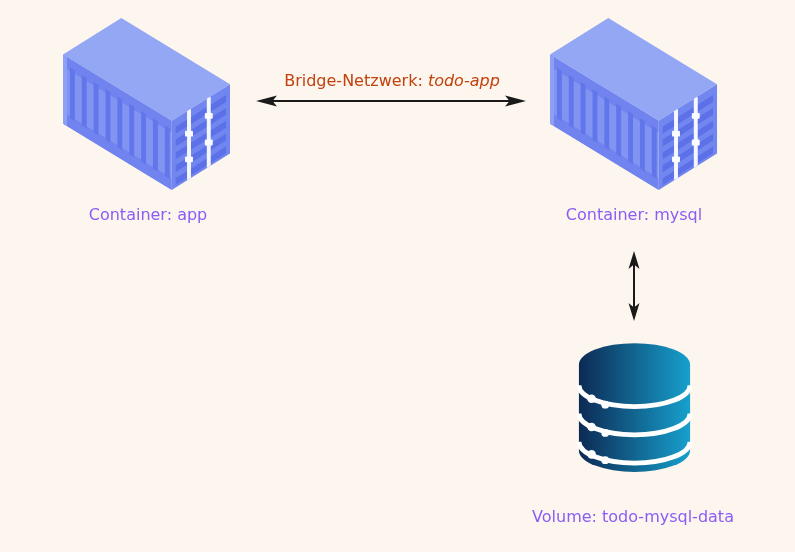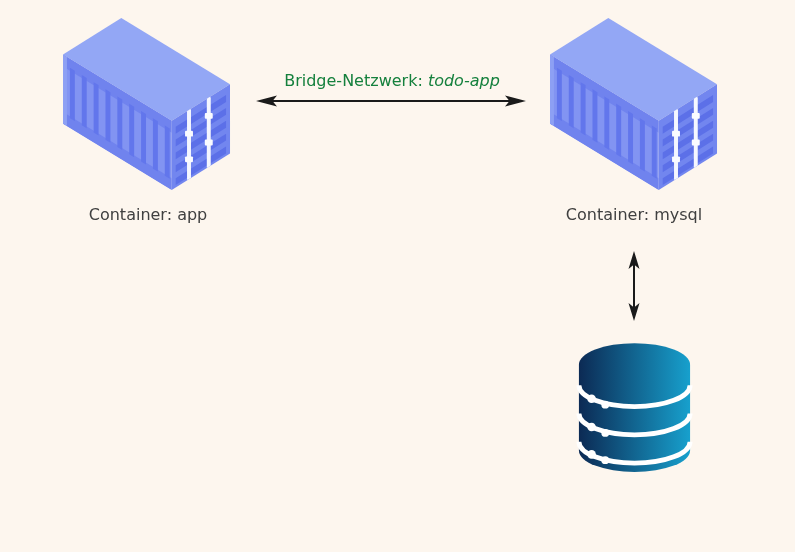--- a/index.html
+++ b/index.html
@@ -10,28 +10,28 @@
     color:#141414;
     overflow:hidden;
   }
   .canvas{position:relative;width:795px;height:552px;background:#FDF6EE;}
   .abs{position:absolute;}
   .node-label{
     position:absolute;
     transform:translateX(-50%);
     font-size:16px;
     white-space:nowrap;
-    color:#404040;
+    color:#8b5cf6;
   }
   .edge-label{
     position:absolute;
     transform:translateX(-50%);
     font-size:16px;
     white-space:nowrap;
-    color:#15803d;
+    color:#c2410c;
   }
   .edge-label em{font-style:italic;}
   svg{display:block;}
 </style>
 </head>
 <body>
 
 <div class="canvas">
 
   <svg width="0" height="0" style="position:absolute" aria-hidden="true">
@@ -120,14 +120,15 @@
       <path d="M 3,74 A 57,22 0 0 0 117,74" fill="none" stroke="#FFFFFF" stroke-width="5"></path>
       <path d="M 3,103 A 57,22 0 0 0 117,103" fill="none" stroke="#FFFFFF" stroke-width="5"></path>
       <circle cx="16" cy="59" r="4.4" fill="#FFFFFF"></circle>
       <circle cx="30" cy="65" r="4" fill="#FFFFFF"></circle>
       <circle cx="16" cy="88" r="4.4" fill="#FFFFFF"></circle>
       <circle cx="30" cy="94" r="4" fill="#FFFFFF"></circle>
       <circle cx="16" cy="116" r="4.4" fill="#FFFFFF"></circle>
       <circle cx="30" cy="122" r="4" fill="#FFFFFF"></circle>
     </svg>
   </div>
+  <div class="node-label" style="left:633px;top:507px;">Volume: todo-mysql-data</div>
 
 </div>
 
 </body></html>

